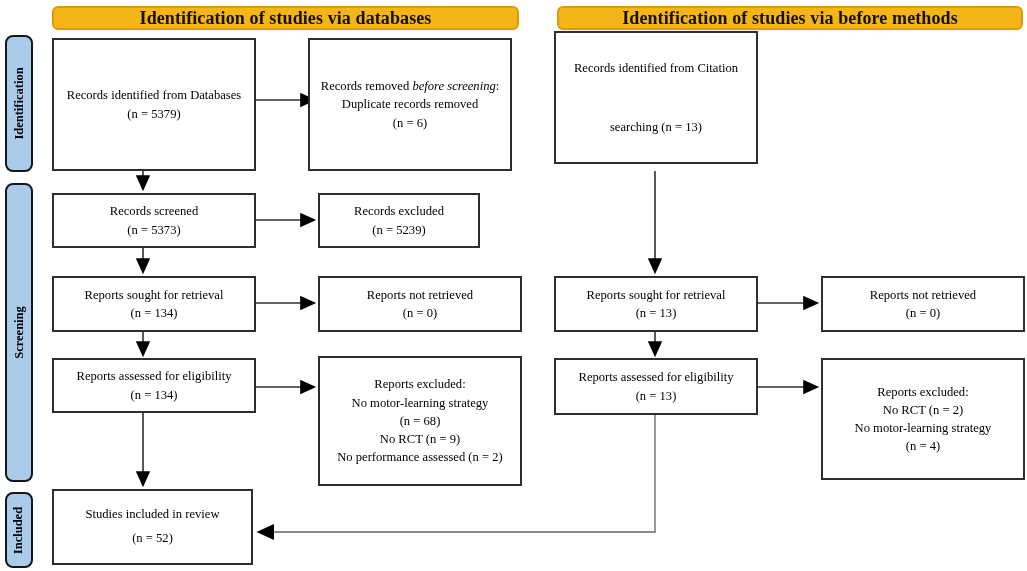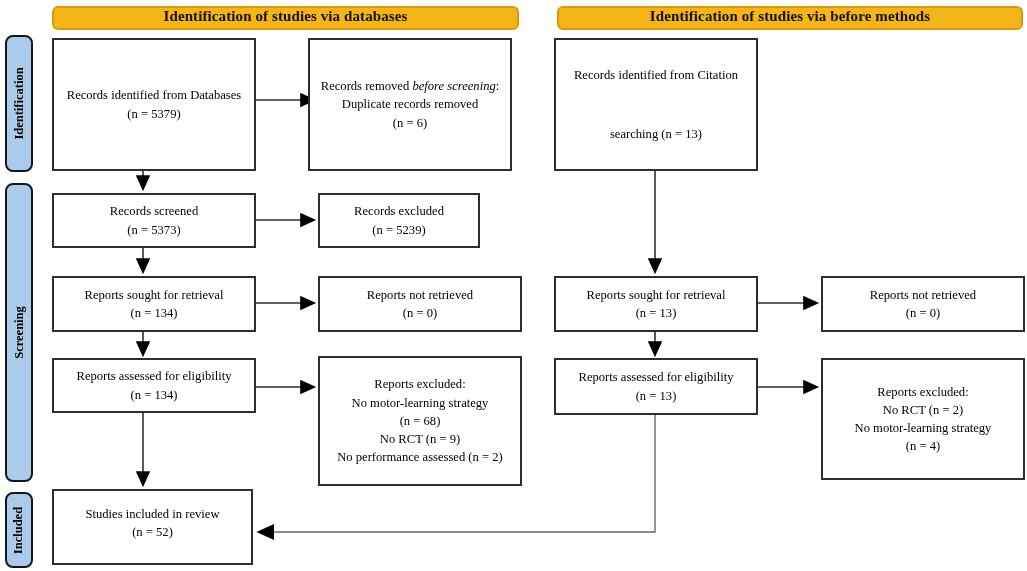--- a/index.html
+++ b/index.html
@@ -15,24 +15,24 @@
     background: #ffffff;
     overflow: hidden;
   }
   .banner {
     position: absolute;
     height: 24px;
     background: var(--banner-fill, #F3B517);
     border: 2px solid var(--banner-border, #DD9A06);
     border-radius: 6px;
     display: flex;
-    align-items: flex-start;
+    align-items: center;
     justify-content: center;
     font-weight: bold;
-    font-size: 15px;
+    font-size: 18px;
     color: #171000;
     letter-spacing: 0.1px;
   }
   .stage {
     position: absolute;
     left: 5px;
     width: 28px;
     background: var(--stage-fill, #ABCBEA);
     border: 2px solid #14171b;
     border-radius: 8px;
@@ -126,21 +126,21 @@
   <div class="box" style="left:52px; top:276px; width:204px; height:56px;">
     <div>Reports sought for retrieval</div>
     <div>(n = 134)</div>
   </div>
 
   <div class="box" style="left:52px; top:358px; width:204px; height:55px;">
     <div>Reports assessed for eligibility</div>
     <div>(n = 134)</div>
   </div>
 
-  <div class="box" style="left:52px; top:489px; width:201px; height:76px; justify-content:flex-start; padding-top:14px;">
+  <div class="box" style="left:52px; top:489px; width:201px; height:76px; justify-content:flex-start; padding-top:14px;gap:6px;">
     <div>Studies included in review</div>
     <div>(n = 52)</div>
   </div>
 
   <div class="box" style="left:308px; top:38px; width:204px; height:133px;">
     <div><span>Records removed </span><span class="italic">before screening</span><span>:</span></div>
     <div>Duplicate records removed</div>
     <div>(n = 6)</div>
   </div>
 
@@ -155,21 +155,21 @@
   </div>
 
   <div class="box" style="left:318px; top:356px; width:204px; height:130px;">
     <div>Reports excluded:</div>
     <div>No motor-learning strategy</div>
     <div>(n = 68)</div>
     <div>No RCT (n = 9)</div>
     <div>No performance assessed (n = 2)</div>
   </div>
 
-  <div class="box" style="left:554px; top:38px; width:204px; height:133px;gap:40px;">
+  <div class="box" style="left:554px; top:31px; width:204px; height:133px;gap:40px;">
     <div>Records identified from Citation</div>
     <div>searching (n = 13)</div>
   </div>
 
   <div class="box" style="left:554px; top:276px; width:204px; height:56px;">
     <div>Reports sought for retrieval</div>
     <div>(n = 13)</div>
   </div>
 
   <div class="box" style="left:554px; top:358px; width:204px; height:57px;">

